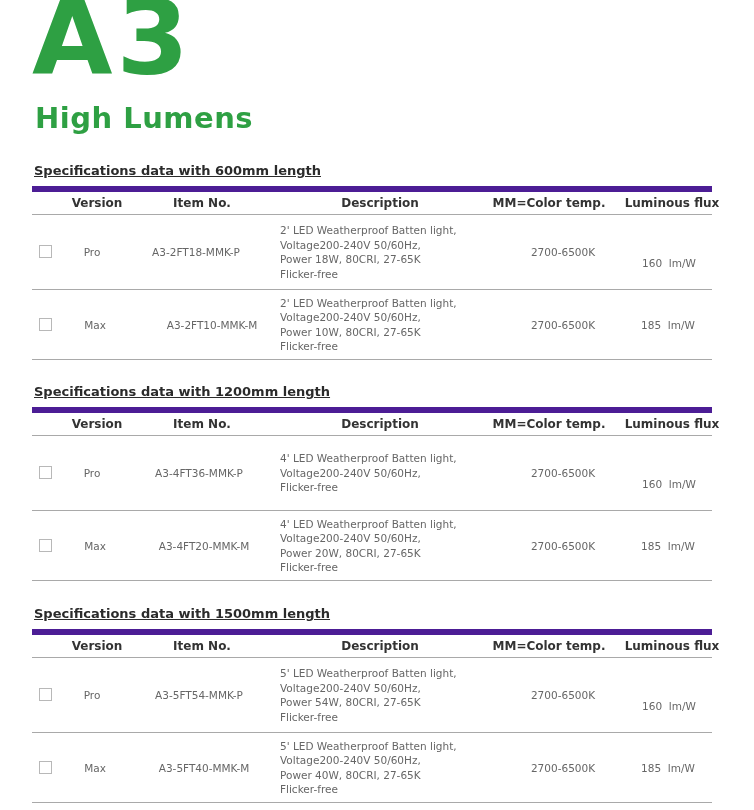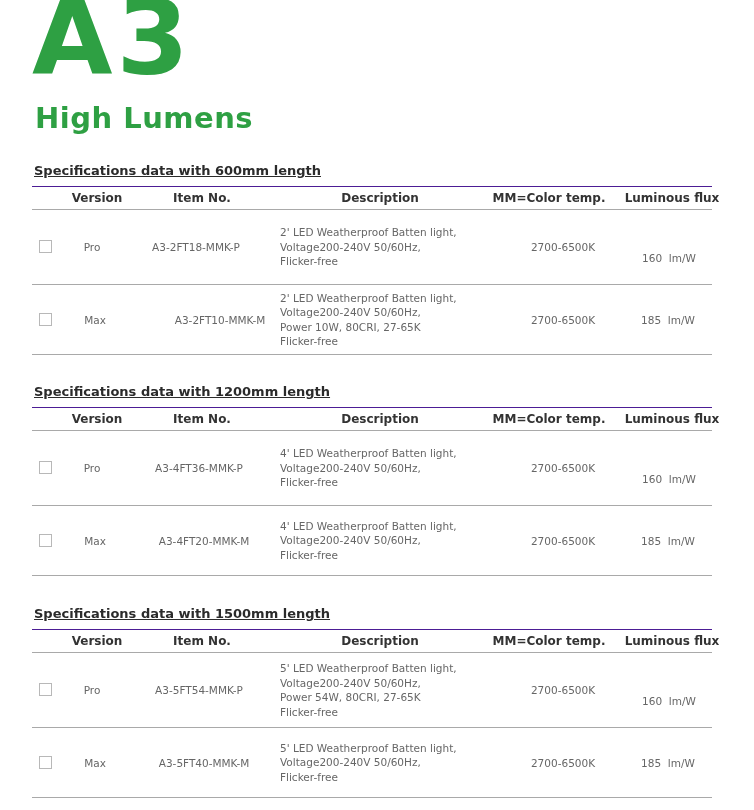--- a/index.html
+++ b/index.html
@@ -25,21 +25,21 @@
     .section-title {
       position: absolute; left: 2px; top: 0;
       font-family: "DejaVu Sans", sans-serif; font-weight: bold;
       font-size: 13px; color: #2b2b2b; white-space: nowrap; text-decoration: underline;
     }
     .table {
       position: absolute; left: 0; top: 23px; width: 680px;
     }
     .hdr {
       position: relative; height: 22px;
-      border-top: 1px solid #4c1d95; border-bottom: 1.5px solid #a9a9a9;
+      border-top: 6px solid #4c1d95; border-bottom: 1.5px solid #a9a9a9;
     }
     .hdr span {
       position: absolute; top: 4px; font-weight: bold; font-size: 12px;
       color: #333; white-space: nowrap; transform: translateX(-50%);
     }
     .row {
       position: relative; height: 74px;
       border-bottom: 1.5px solid #a9a9a9;
     }
     .row.second { height: 69px; }
@@ -74,29 +74,30 @@
       <span style="left:517px">MM=Color temp.</span>
       <span style="left:640px">Luminous flux</span>
     </div>
     <div class="row">
       <div class="cb"></div>
       <div class="cell" style="left:60px">Pro</div>
       <div class="cell" style="left:164px">A3-2FT18-MMK-P</div>
       <div class="desc">
         <div>2' LED Weatherproof Batten light,</div>
         <div>Voltage200-240V 50/60Hz,</div>
+        <div>Power 18W, 80CRI, 27-65K</div>
         <div>Flicker-free</div>
       </div>
       <div class="cell" style="left:531px">2700-6500K</div>
       <div class="cell flux" style="left:637px; white-space:pre">160  lm/W</div>
     </div>
     <div class="row second">
       <div class="cb"></div>
       <div class="cell" style="left:63px">Max</div>
-      <div class="cell" style="left:188px">A3-2FT10-MMK-M</div>
+      <div class="cell" style="left:180px">A3-2FT10-MMK-M</div>
       <div class="desc">
         <div>2' LED Weatherproof Batten light,</div>
         <div>Voltage200-240V 50/60Hz,</div>
         <div>Power 10W, 80CRI, 27-65K</div>
         <div>Flicker-free</div>
       </div>
       <div class="cell" style="left:531px">2700-6500K</div>
       <div class="cell" style="left:636px; white-space:pre">185  lm/W</div>
     </div>
   </div>
@@ -123,20 +124,21 @@
       <div class="cell" style="left:531px">2700-6500K</div>
       <div class="cell flux" style="left:637px; white-space:pre">160  lm/W</div>
     </div>
     <div class="row second">
       <div class="cb"></div>
       <div class="cell" style="left:63px">Max</div>
       <div class="cell" style="left:172px">A3-4FT20-MMK-M</div>
       <div class="desc">
         <div>4' LED Weatherproof Batten light,</div>
         <div>Voltage200-240V 50/60Hz,</div>
+        <div>Power 20W, 80CRI, 27-65K</div>
         <div>Flicker-free</div>
       </div>
       <div class="cell" style="left:531px">2700-6500K</div>
       <div class="cell" style="left:636px; white-space:pre">185  lm/W</div>
     </div>
   </div>
 </div>
 <div class="section" style="top:606px;">
   <div class="section-title">Specifications data with 1500mm length</div>
   <div class="table">
@@ -160,19 +162,20 @@
       <div class="cell" style="left:531px">2700-6500K</div>
       <div class="cell flux" style="left:637px; white-space:pre">160  lm/W</div>
     </div>
     <div class="row second">
       <div class="cb"></div>
       <div class="cell" style="left:63px">Max</div>
       <div class="cell" style="left:172px">A3-5FT40-MMK-M</div>
       <div class="desc">
         <div>5' LED Weatherproof Batten light,</div>
         <div>Voltage200-240V 50/60Hz,</div>
+        <div>Power 40W, 80CRI, 27-65K</div>
         <div>Flicker-free</div>
       </div>
       <div class="cell" style="left:531px">2700-6500K</div>
       <div class="cell" style="left:636px; white-space:pre">185  lm/W</div>
     </div>
   </div>
 </div>
 
 </body></html>

